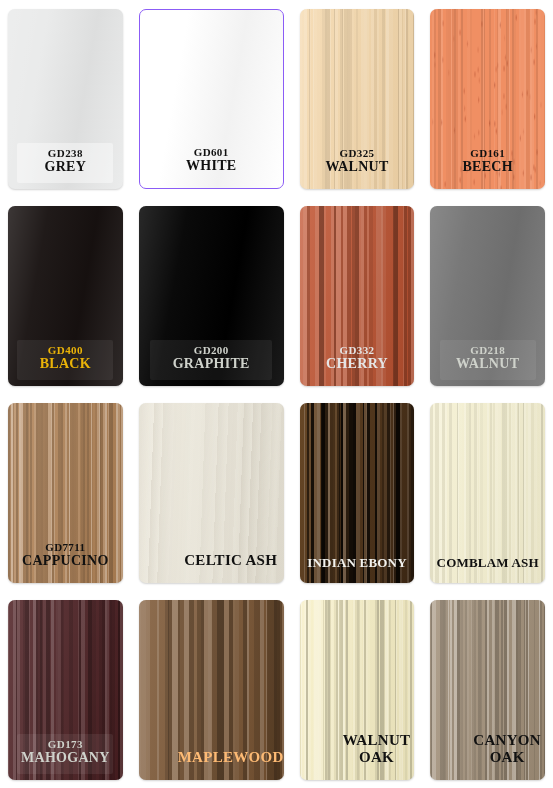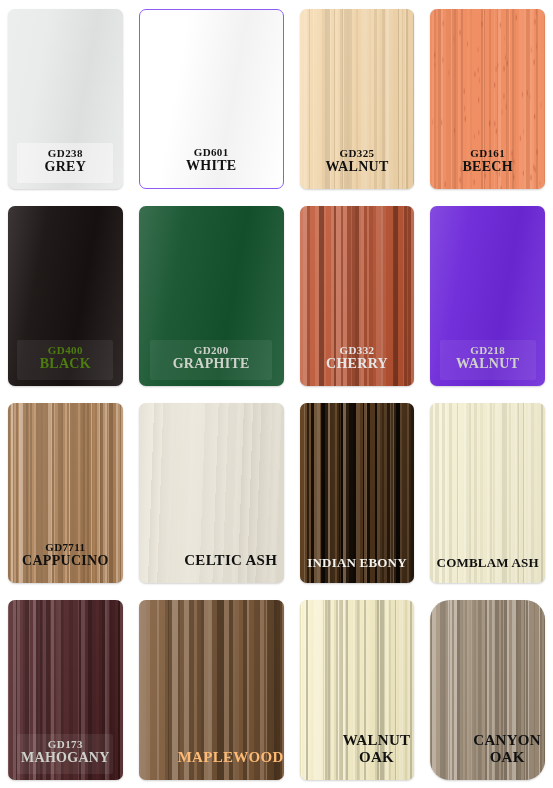--- a/index.html
+++ b/index.html
@@ -124,47 +124,47 @@
           <div class="label" style="color: rgb(17, 17, 17);">
             <span class="code">GD161</span>
             <span class="name">BEECH</span>
           </div>
         </div>
       </div>
       <div class="cell">
         <div class="swatch" style="background: rgb(23, 17, 16);">
           <div class="grain" style="background-image: linear-gradient(100deg, rgba(255, 255, 255, 0.16) 0%, rgba(255, 255, 255, 0.04) 28%, rgba(0, 0, 0, 0.05) 62%, rgba(255, 255, 255, 0.1) 100%);"></div>
           <div class="lblbox" style="background: rgba(255, 255, 255, 0.07);"></div>
-          <div class="label" style="color: #4d7c0f;">
+          <div class="label" style="color: #eab308;">
             <span class="code">GD400</span>
             <span class="name">BLACK</span>
           </div>
         </div>
       </div>
       <div class="cell">
-        <div class="swatch" style="background: #14532d;">
+        <div class="swatch" style="background: #000000;">
           <div class="grain" style="background-image: linear-gradient(100deg, rgba(255, 255, 255, 0.16) 0%, rgba(255, 255, 255, 0.04) 28%, rgba(0, 0, 0, 0.05) 62%, rgba(255, 255, 255, 0.1) 100%);"></div>
           <div class="lblbox" style="background: rgba(255, 255, 255, 0.07);"></div>
           <div class="label" style="color: rgb(207, 210, 203);">
             <span class="code">GD200</span>
             <span class="name">GRAPHITE</span>
           </div>
         </div>
       </div>
       <div class="cell">
         <div class="swatch" style="background: rgb(193, 83, 48);">
           <div class="grain" style="background-image: linear-gradient(90deg, rgba(255, 255, 255, 0.11) 0%, rgba(255, 255, 255, 0.11) 2.94%, rgba(255, 255, 255, 0.18) 2.94%, rgba(255, 255, 255, 0.18) 3.72%, rgba(255, 255, 255, 0.19) 3.72%, rgba(255, 255, 255, 0.19) 5.85%, rgba(0, 0, 0, 0.165) 5.85%, rgba(0, 0, 0, 0.165) 9.04%, rgba(0, 0, 0, 0) 9.04%, rgba(0, 0, 0, 0) 12.88%, rgba(255, 255, 255, 0.12) 12.88%, rgba(255, 255, 255, 0.12) 16.43%, rgba(0, 0, 0, 0.118) 16.43%, rgba(0, 0, 0, 0.118) 17.08%, rgba(0, 0, 0, 0.306) 17.08%, rgba(0, 0, 0, 0.306) 20.63%, rgba(255, 255, 255, 0.086) 20.63%, rgba(255, 255, 255, 0.086) 22.6%, rgba(0, 0, 0, 0) 22.6%, rgba(0, 0, 0, 0) 25.04%, rgba(0, 0, 0, 0) 25.04%, rgba(0, 0, 0, 0) 26.89%, rgba(255, 255, 255, 0.137) 26.89%, rgba(255, 255, 255, 0.137) 30.02%, rgba(0, 0, 0, 0.243) 30.02%, rgba(0, 0, 0, 0.243) 31.74%, rgba(255, 255, 255, 0.19) 31.74%, rgba(255, 255, 255, 0.19) 35.58%, rgba(0, 0, 0, 0.12) 35.58%, rgba(0, 0, 0, 0.12) 37.54%, rgba(255, 255, 255, 0.18) 37.54%, rgba(255, 255, 255, 0.18) 41.47%, rgba(0, 0, 0, 0.15) 41.47%, rgba(0, 0, 0, 0.15) 44.54%, rgba(0, 0, 0, 0) 44.54%, rgba(0, 0, 0, 0) 45.21%, rgba(0, 0, 0, 0.176) 45.21%, rgba(0, 0, 0, 0.176) 48.18%, rgba(0, 0, 0, 0.255) 48.18%, rgba(0, 0, 0, 0.255) 52.12%, rgba(255, 255, 255, 0.118) 52.12%, rgba(255, 255, 255, 0.118) 53.34%, rgba(255, 255, 255, 0.17) 53.34%, rgba(255, 255, 255, 0.17) 56.53%, rgba(0, 0, 0, 0.106) 56.53%, rgba(0, 0, 0, 0.106) 58.15%, rgba(0, 0, 0, 0.1) 58.15%, rgba(0, 0, 0, 0.1) 59.21%, rgba(255, 255, 255, 0.125) 59.21%, rgba(255, 255, 255, 0.125) 60.6%, rgba(0, 0, 0, 0.086) 60.6%, rgba(0, 0, 0, 0.086) 64.03%, rgba(0, 0, 0, 0) 64.03%, rgba(0, 0, 0, 0) 67.07%, rgba(255, 255, 255, 0.12) 67.07%, rgba(255, 255, 255, 0.12) 70.04%, rgba(255, 255, 255, 0.12) 70.04%, rgba(255, 255, 255, 0.12) 70.74%, rgba(255, 255, 255, 0.19) 70.74%, rgba(255, 255, 255, 0.19) 72.42%, rgba(255, 255, 255, 0.06) 72.42%, rgba(255, 255, 255, 0.06) 75.76%, rgba(0, 0, 0, 0) 75.76%, rgba(0, 0, 0, 0) 78.21%, rgba(0, 0, 0, 0) 78.21%, rgba(0, 0, 0, 0) 81.79%, rgba(0, 0, 0, 0.267) 81.79%, rgba(0, 0, 0, 0.267) 82.42%, rgba(0, 0, 0, 0.325) 82.42%, rgba(0, 0, 0, 0.325) 85.95%, rgba(0, 0, 0, 0) 85.95%, rgba(0, 0, 0, 0) 89.29%, rgba(0, 0, 0, 0) 89.29%, rgba(0, 0, 0, 0) 90.02%, rgba(255, 255, 255, 0.106) 90.02%, rgba(255, 255, 255, 0.106) 91.28%, rgba(0, 0, 0, 0.2) 91.28%, rgba(0, 0, 0, 0.2) 94.16%, rgba(0, 0, 0, 0) 94.16%, rgba(0, 0, 0, 0) 95.16%, rgba(0, 0, 0, 0.165) 95.16%, rgba(0, 0, 0, 0.165) 97.22%, rgba(255, 255, 255, 0.173) 97.22%, rgba(255, 255, 255, 0.173) 100%), linear-gradient(100deg, rgba(255, 255, 255, 0.14), rgba(0, 0, 0, 0.14));"></div>
           <div class="label" style="color: #e5e5e5;">
             <span class="code">GD332</span>
             <span class="name">CHERRY</span>
           </div>
         </div>
       </div>
       <div class="cell">
-        <div class="swatch" style="background: #6d28d9; align-items: center;">
+        <div class="swatch" style="background: #737373; align-items: center;">
           <div class="grain" style="background-image: linear-gradient(100deg, rgba(255, 255, 255, 0.16) 0%, rgba(255, 255, 255, 0.04) 28%, rgba(0, 0, 0, 0.05) 62%, rgba(255, 255, 255, 0.1) 100%);"></div>
           <div class="lblbox" style="background: rgba(255, 255, 255, 0.07);"></div>
           <div class="label" style="color: rgb(207, 210, 203);">
             <span class="code">GD218</span>
             <span class="name">WALNUT</span>
           </div>
         </div>
       </div>
       <div class="cell">
         <div class="swatch" style="background: rgb(176, 129, 84);">
@@ -219,21 +219,21 @@
       </div>
       <div class="cell">
         <div class="swatch" style="background: rgb(247, 239, 196);">
           <div class="grain" style="background-image: linear-gradient(90deg, rgba(0, 0, 0, 0.063) 0%, rgba(0, 0, 0, 0.063) 0.98%, rgba(255, 255, 255, 0.3) 0.98%, rgba(255, 255, 255, 0.3) 1.77%, rgba(255, 255, 255, 0.07) 1.77%, rgba(255, 255, 255, 0.07) 3.18%, rgba(255, 255, 255, 0.21) 3.18%, rgba(255, 255, 255, 0.21) 4.16%, rgba(255, 255, 255, 0.286) 4.16%, rgba(255, 255, 255, 0.286) 4.87%, rgba(0, 0, 0, 0.204) 4.87%, rgba(0, 0, 0, 0.204) 6.81%, rgba(255, 255, 255, 0.227) 6.81%, rgba(255, 255, 255, 0.227) 7.7%, rgba(255, 255, 255, 0.15) 7.7%, rgba(255, 255, 255, 0.15) 9.45%, rgba(0, 0, 0, 0) 9.45%, rgba(0, 0, 0, 0) 11.36%, rgba(255, 255, 255, 0.1) 11.36%, rgba(255, 255, 255, 0.1) 12.13%, rgba(255, 255, 255, 0.298) 12.13%, rgba(255, 255, 255, 0.298) 14.24%, rgba(255, 255, 255, 0.282) 14.24%, rgba(255, 255, 255, 0.282) 15.49%, rgba(255, 255, 255, 0.314) 15.49%, rgba(255, 255, 255, 0.314) 17.1%, rgba(255, 255, 255, 0.275) 17.1%, rgba(255, 255, 255, 0.275) 18.22%, rgba(255, 255, 255, 0.153) 18.22%, rgba(255, 255, 255, 0.153) 20.28%, rgba(0, 0, 0, 0.082) 20.28%, rgba(0, 0, 0, 0.082) 21.19%, rgba(255, 255, 255, 0.082) 21.19%, rgba(255, 255, 255, 0.082) 21.94%, rgba(0, 0, 0, 0.176) 21.94%, rgba(0, 0, 0, 0.176) 23.45%, rgba(0, 0, 0, 0.133) 23.45%, rgba(0, 0, 0, 0.133) 24.48%, rgba(0, 0, 0, 0.204) 24.48%, rgba(0, 0, 0, 0.204) 26.22%, rgba(0, 0, 0, 0.08) 26.22%, rgba(0, 0, 0, 0.08) 27.38%, rgba(255, 255, 255, 0.14) 27.38%, rgba(255, 255, 255, 0.14) 28.88%, rgba(255, 255, 255, 0.098) 28.88%, rgba(255, 255, 255, 0.098) 30.25%, rgba(0, 0, 0, 0.047) 30.25%, rgba(0, 0, 0, 0.047) 31.72%, rgba(0, 0, 0, 0.15) 31.72%, rgba(0, 0, 0, 0.15) 33.09%, rgba(255, 255, 255, 0.298) 33.09%, rgba(255, 255, 255, 0.298) 34.38%, rgba(0, 0, 0, 0.114) 34.38%, rgba(0, 0, 0, 0.114) 35.08%, rgba(0, 0, 0, 0.14) 35.08%, rgba(0, 0, 0, 0.14) 36.13%, rgba(0, 0, 0, 0.153) 36.13%, rgba(0, 0, 0, 0.153) 37.31%, rgba(255, 255, 255, 0.314) 37.31%, rgba(255, 255, 255, 0.314) 39.47%, rgba(0, 0, 0, 0.055) 39.47%, rgba(0, 0, 0, 0.055) 40.23%, rgba(0, 0, 0, 0.192) 40.23%, rgba(0, 0, 0, 0.192) 42.04%, rgba(0, 0, 0, 0) 42.04%, rgba(0, 0, 0, 0) 43.98%, rgba(255, 255, 255, 0.06) 43.98%, rgba(255, 255, 255, 0.06) 45.25%, rgba(0, 0, 0, 0) 45.25%, rgba(0, 0, 0, 0) 46.53%, rgba(255, 255, 255, 0.208) 46.53%, rgba(255, 255, 255, 0.208) 48.54%, rgba(0, 0, 0, 0.06) 48.54%, rgba(0, 0, 0, 0.06) 49.68%, rgba(0, 0, 0, 0.13) 49.68%, rgba(0, 0, 0, 0.13) 51.38%, rgba(0, 0, 0, 0.082) 51.38%, rgba(0, 0, 0, 0.082) 52.37%, rgba(255, 255, 255, 0.075) 52.37%, rgba(255, 255, 255, 0.075) 54.1%, rgba(0, 0, 0, 0) 54.1%, rgba(0, 0, 0, 0) 54.89%, rgba(255, 255, 255, 0.173) 54.89%, rgba(255, 255, 255, 0.173) 56.46%, rgba(0, 0, 0, 0.165) 56.46%, rgba(0, 0, 0, 0.165) 57.48%, rgba(255, 255, 255, 0.137) 57.48%, rgba(255, 255, 255, 0.137) 59.46%, rgba(255, 255, 255, 0.067) 59.46%, rgba(255, 255, 255, 0.067) 61.58%, rgba(0, 0, 0, 0) 61.58%, rgba(0, 0, 0, 0) 63.46%, rgba(0, 0, 0, 0) 63.46%, rgba(0, 0, 0, 0) 65.59%, rgba(0, 0, 0, 0.06) 65.59%, rgba(0, 0, 0, 0.06) 66.19%, rgba(0, 0, 0, 0.086) 66.19%, rgba(0, 0, 0, 0.086) 67.82%, rgba(0, 0, 0, 0.208) 67.82%, rgba(0, 0, 0, 0.208) 68.87%, rgba(0, 0, 0, 0) 68.87%, rgba(0, 0, 0, 0) 70.21%, rgba(0, 0, 0, 0.2) 70.21%, rgba(0, 0, 0, 0.2) 72.01%, rgba(0, 0, 0, 0.196) 72.01%, rgba(0, 0, 0, 0.196) 73.89%, rgba(0, 0, 0, 0.082) 73.89%, rgba(0, 0, 0, 0.082) 74.83%, rgba(255, 255, 255, 0.255) 74.83%, rgba(255, 255, 255, 0.255) 75.96%, rgba(255, 255, 255, 0.333) 75.96%, rgba(255, 255, 255, 0.333) 76.76%, rgba(255, 255, 255, 0.145) 76.76%, rgba(255, 255, 255, 0.145) 77.72%, rgba(0, 0, 0, 0.09) 77.72%, rgba(0, 0, 0, 0.09) 78.55%, rgba(255, 255, 255, 0.075) 78.55%, rgba(255, 255, 255, 0.075) 79.32%, rgba(0, 0, 0, 0.063) 79.32%, rgba(0, 0, 0, 0.063) 80.12%, rgba(0, 0, 0, 0) 80.12%, rgba(0, 0, 0, 0) 80.77%, rgba(0, 0, 0, 0) 80.77%, rgba(0, 0, 0, 0) 81.59%, rgba(0, 0, 0, 0) 81.59%, rgba(0, 0, 0, 0) 83.62%, rgba(0, 0, 0, 0.16) 83.62%, rgba(0, 0, 0, 0.16) 84.5%, rgba(255, 255, 255, 0.204) 84.5%, rgba(255, 255, 255, 0.204) 85.41%, rgba(0, 0, 0, 0) 85.41%, rgba(0, 0, 0, 0) 86.73%, rgba(255, 255, 255, 0.2) 86.73%, rgba(255, 255, 255, 0.2) 88.66%, rgba(255, 255, 255, 0.157) 88.66%, rgba(255, 255, 255, 0.157) 89.8%, rgba(255, 255, 255, 0.25) 89.8%, rgba(255, 255, 255, 0.25) 90.71%, rgba(0, 0, 0, 0) 90.71%, rgba(0, 0, 0, 0) 92.36%, rgba(0, 0, 0, 0.047) 92.36%, rgba(0, 0, 0, 0.047) 93.49%, rgba(0, 0, 0, 0) 93.49%, rgba(0, 0, 0, 0) 95.15%, rgba(255, 255, 255, 0.173) 95.15%, rgba(255, 255, 255, 0.173) 96.15%, rgba(0, 0, 0, 0.165) 96.15%, rgba(0, 0, 0, 0.165) 98.17%, rgba(255, 255, 255, 0.09) 98.17%, rgba(255, 255, 255, 0.09) 99.7%, rgba(0, 0, 0, 0) 99.7%, rgba(0, 0, 0, 0) 100%), linear-gradient(100deg, rgba(255, 255, 255, 0.16), rgba(0, 0, 0, 0.08));"></div>
           <div class="label" style="color: rgb(17, 17, 17);">
             <span class="name big">WALNUT OAK</span>
           </div>
         </div>
       </div>
       <div class="cell">
-        <div class="swatch" style="background: rgb(160, 142, 119); border-radius: 20px;">
+        <div class="swatch" style="background: rgb(160, 142, 119);">
           <div class="grain" style="background-image: linear-gradient(90deg, rgba(0, 0, 0, 0.094) 0%, rgba(0, 0, 0, 0.094) 1.09%, rgba(0, 0, 0, 0.204) 1.09%, rgba(0, 0, 0, 0.204) 2.09%, rgba(255, 255, 255, 0.22) 2.09%, rgba(255, 255, 255, 0.22) 4.11%, rgba(255, 255, 255, 0.22) 4.11%, rgba(255, 255, 255, 0.22) 4.99%, rgba(0, 0, 0, 0) 4.99%, rgba(0, 0, 0, 0) 6.92%, rgba(0, 0, 0, 0) 6.92%, rgba(0, 0, 0, 0) 9.02%, rgba(0, 0, 0, 0.153) 9.02%, rgba(0, 0, 0, 0.153) 11.2%, rgba(0, 0, 0, 0.17) 11.2%, rgba(0, 0, 0, 0.17) 13.26%, rgba(0, 0, 0, 0.125) 13.26%, rgba(0, 0, 0, 0.125) 13.86%, rgba(0, 0, 0, 0.05) 13.86%, rgba(0, 0, 0, 0.05) 15.51%, rgba(255, 255, 255, 0.298) 15.51%, rgba(255, 255, 255, 0.298) 16.75%, rgba(0, 0, 0, 0) 16.75%, rgba(0, 0, 0, 0) 17.78%, rgba(255, 255, 255, 0.306) 17.78%, rgba(255, 255, 255, 0.306) 19.22%, rgba(0, 0, 0, 0.067) 19.22%, rgba(0, 0, 0, 0.067) 21.16%, rgba(255, 255, 255, 0.306) 21.16%, rgba(255, 255, 255, 0.306) 23.1%, rgba(0, 0, 0, 0) 23.1%, rgba(0, 0, 0, 0) 23.91%, rgba(0, 0, 0, 0.204) 23.91%, rgba(0, 0, 0, 0.204) 25.69%, rgba(0, 0, 0, 0.067) 25.69%, rgba(0, 0, 0, 0.067) 27.2%, rgba(0, 0, 0, 0.086) 27.2%, rgba(0, 0, 0, 0.086) 28.69%, rgba(0, 0, 0, 0) 28.69%, rgba(0, 0, 0, 0) 29.37%, rgba(0, 0, 0, 0) 29.37%, rgba(0, 0, 0, 0) 30.64%, rgba(0, 0, 0, 0.094) 30.64%, rgba(0, 0, 0, 0.094) 32.16%, rgba(255, 255, 255, 0.08) 32.16%, rgba(255, 255, 255, 0.08) 34.29%, rgba(0, 0, 0, 0) 34.29%, rgba(0, 0, 0, 0) 36.05%, rgba(255, 255, 255, 0.1) 36.05%, rgba(255, 255, 255, 0.1) 36.89%, rgba(0, 0, 0, 0.06) 36.89%, rgba(0, 0, 0, 0.06) 38.62%, rgba(0, 0, 0, 0.098) 38.62%, rgba(0, 0, 0, 0.098) 39.73%, rgba(0, 0, 0, 0.067) 39.73%, rgba(0, 0, 0, 0.067) 40.35%, rgba(0, 0, 0, 0) 40.35%, rgba(0, 0, 0, 0) 41.72%, rgba(0, 0, 0, 0.137) 41.72%, rgba(0, 0, 0, 0.137) 42.67%, rgba(0, 0, 0, 0.14) 42.67%, rgba(0, 0, 0, 0.14) 44.66%, rgba(0, 0, 0, 0.098) 44.66%, rgba(0, 0, 0, 0.098) 45.47%, rgba(0, 0, 0, 0) 45.47%, rgba(0, 0, 0, 0) 46.61%, rgba(0, 0, 0, 0) 46.61%, rgba(0, 0, 0, 0) 47.58%, rgba(0, 0, 0, 0.196) 47.58%, rgba(0, 0, 0, 0.196) 49.54%, rgba(255, 255, 255, 0.263) 49.54%, rgba(255, 255, 255, 0.263) 51.47%, rgba(0, 0, 0, 0.063) 51.47%, rgba(0, 0, 0, 0.063) 53.48%, rgba(0, 0, 0, 0.118) 53.48%, rgba(0, 0, 0, 0.118) 54.26%, rgba(255, 255, 255, 0.21) 54.26%, rgba(255, 255, 255, 0.21) 55.36%, rgba(255, 255, 255, 0.33) 55.36%, rgba(255, 255, 255, 0.33) 56%, rgba(255, 255, 255, 0.14) 56%, rgba(255, 255, 255, 0.14) 56.67%, rgba(0, 0, 0, 0.184) 56.67%, rgba(0, 0, 0, 0.184) 58.15%, rgba(0, 0, 0, 0.176) 58.15%, rgba(0, 0, 0, 0.176) 59.9%, rgba(0, 0, 0, 0) 59.9%, rgba(0, 0, 0, 0) 61.61%, rgba(0, 0, 0, 0.173) 61.61%, rgba(0, 0, 0, 0.173) 63.74%, rgba(255, 255, 255, 0.05) 63.74%, rgba(255, 255, 255, 0.05) 64.58%, rgba(0, 0, 0, 0.192) 64.58%, rgba(0, 0, 0, 0.192) 66.78%, rgba(255, 255, 255, 0.314) 66.78%, rgba(255, 255, 255, 0.314) 68.72%, rgba(0, 0, 0, 0) 68.72%, rgba(0, 0, 0, 0) 69.49%, rgba(0, 0, 0, 0) 69.49%, rgba(0, 0, 0, 0) 71.59%, rgba(255, 255, 255, 0.267) 71.59%, rgba(255, 255, 255, 0.267) 73.13%, rgba(255, 255, 255, 0.286) 73.13%, rgba(255, 255, 255, 0.286) 74.53%, rgba(0, 0, 0, 0.196) 74.53%, rgba(0, 0, 0, 0.196) 76.71%, rgba(0, 0, 0, 0.14) 76.71%, rgba(0, 0, 0, 0.14) 78.51%, rgba(0, 0, 0, 0.157) 78.51%, rgba(0, 0, 0, 0.157) 79.38%, rgba(0, 0, 0, 0) 79.38%, rgba(0, 0, 0, 0) 80.6%, rgba(0, 0, 0, 0) 80.6%, rgba(0, 0, 0, 0) 81.66%, rgba(0, 0, 0, 0.16) 81.66%, rgba(0, 0, 0, 0.16) 82.35%, rgba(255, 255, 255, 0.157) 82.35%, rgba(255, 255, 255, 0.157) 83.9%, rgba(0, 0, 0, 0.157) 83.9%, rgba(0, 0, 0, 0.157) 85.06%, rgba(255, 255, 255, 0.325) 85.06%, rgba(255, 255, 255, 0.325) 85.84%, rgba(0, 0, 0, 0) 85.84%, rgba(0, 0, 0, 0) 87.75%, rgba(0, 0, 0, 0) 87.75%, rgba(0, 0, 0, 0) 88.91%, rgba(0, 0, 0, 0) 88.91%, rgba(0, 0, 0, 0) 90.11%, rgba(0, 0, 0, 0.086) 90.11%, rgba(0, 0, 0, 0.086) 91.03%, rgba(0, 0, 0, 0) 91.03%, rgba(0, 0, 0, 0) 92.82%, rgba(0, 0, 0, 0) 92.82%, rgba(0, 0, 0, 0) 94.54%, rgba(255, 255, 255, 0.333) 94.54%, rgba(255, 255, 255, 0.333) 95.45%, rgba(0, 0, 0, 0.133) 95.45%, rgba(0, 0, 0, 0.133) 97.31%, rgba(0, 0, 0, 0) 97.31%, rgba(0, 0, 0, 0) 99.38%, rgba(0, 0, 0, 0.196) 99.38%, rgba(0, 0, 0, 0.196) 100%), linear-gradient(100deg, rgba(255, 255, 255, 0.16), rgba(0, 0, 0, 0.08));"></div>
           <div class="label" style="color: rgb(17, 17, 17);">
             <span class="name big">CANYON OAK</span>
           </div>
         </div>
       </div>
     </div>
 </div>
 
 </body></html>

